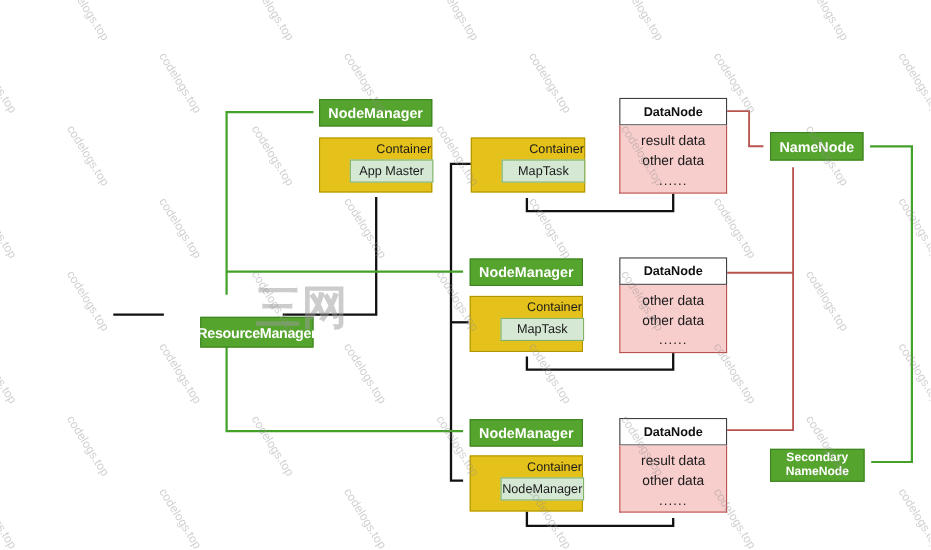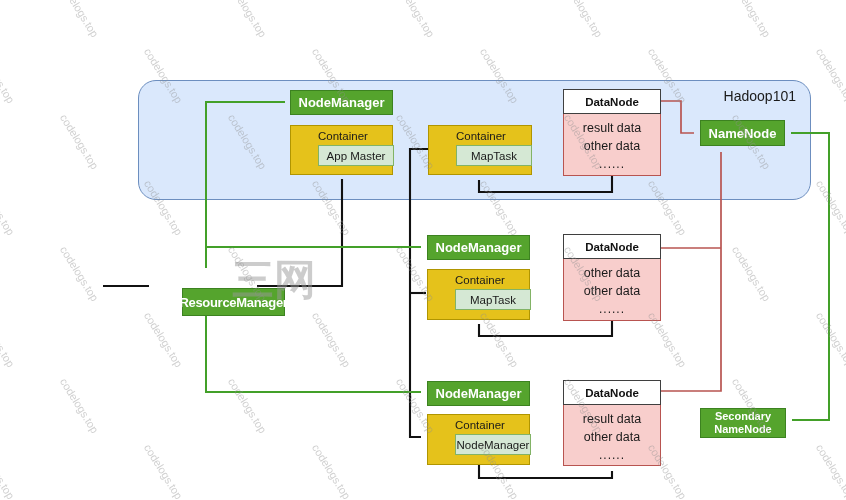--- a/index.html
+++ b/index.html
@@ -23,21 +23,21 @@
   #hb3{left:138px;top:371px;width:673px;height:118px;}
   .hlabel{position:absolute;top:7px;right:14px;font-size:14px;color:#1a1a1a;}
   .gbox{background:var(--green);border:1px solid var(--green-b);color:#fff;font-weight:bold;
         font-size:13px;display:flex;align-items:center;justify-content:center;text-align:center;}
   #nm1{left:290px;top:90px;width:103px;height:25px;}
   #nm2{left:427px;top:235px;width:103px;height:25px;}
   #nm3{left:427px;top:381px;width:103px;height:25px;}
   #nn{left:700px;top:120px;width:85px;height:26px;}
   #snn{left:700px;top:408px;width:86px;height:30px;font-size:11px;line-height:13px;padding:2px;}
   #rm{left:154px;top:288px;width:103px;height:28px;letter-spacing:-.3px;margin-left:28px;}
-  .ybox{background:var(--yellow);border:1px solid var(--yellow-b);text-align:left;padding-left:27px;}
+  .ybox{background:var(--yellow);border:1px solid var(--yellow-b);text-align:right;padding-left:27px;}
   #c1a{left:290px;top:125px;width:103px;height:50px;}
   #c1b{left:428px;top:125px;width:104px;height:50px;}
   #c2{left:427px;top:269px;width:103px;height:51px;}
   #c3{left:427px;top:414px;width:103px;height:51px;}
   .ylabel{font-size:11.5px;color:#1a1a1a;margin-top:4px;}
   .task{margin:3px auto 12px;width:74px;height:19px;background:var(--lgreen);
         border:1px solid var(--lgreen-b);font-size:11.5px;color:#1a1a1a;
         display:flex;align-items:center;justify-content:center;}
   .dnode{width:98px;}
   #d1{left:563px;top:89px;} #d2{left:563px;top:234px;} #d3{left:563px;top:380px;}
@@ -64,23 +64,20 @@
              z-index:55;white-space:nowrap;}
   #wm-credit{left:610px;top:449px;font-size:25px;font-weight:bold;color:#b5b5b5;opacity:.85;
              letter-spacing:1px;z-index:55;white-space:nowrap;}
 </style>
 </head>
 <body>
 
 <div id="stage">
 
 
-  <div class="abs hadoop-box" id="hb1">
-    <span class="hlabel">Hadoop101</span>
-  </div>
 
   <svg class="abs" id="wires" viewBox="0 0 846 500">
     <defs>
       <marker id="ab" markerUnits="userSpaceOnUse" markerWidth="12" markerHeight="12" viewBox="0 0 12 12" refX="8" refY="6" orient="auto-start-reverse">
           <path d="M1,1 L11,6 L1,11 Z" class="mkb"></path>
         </marker>
       <marker id="ag" markerUnits="userSpaceOnUse" markerWidth="12" markerHeight="12" viewBox="0 0 12 12" refX="8" refY="6" orient="auto-start-reverse">
           <path d="M1,1 L11,6 L1,11 Z" class="mkg"></path>
         </marker>
       <marker id="ar" markerUnits="userSpaceOnUse" markerWidth="12" markerHeight="12" viewBox="0 0 12 12" refX="8" refY="6" orient="auto-start-reverse">

